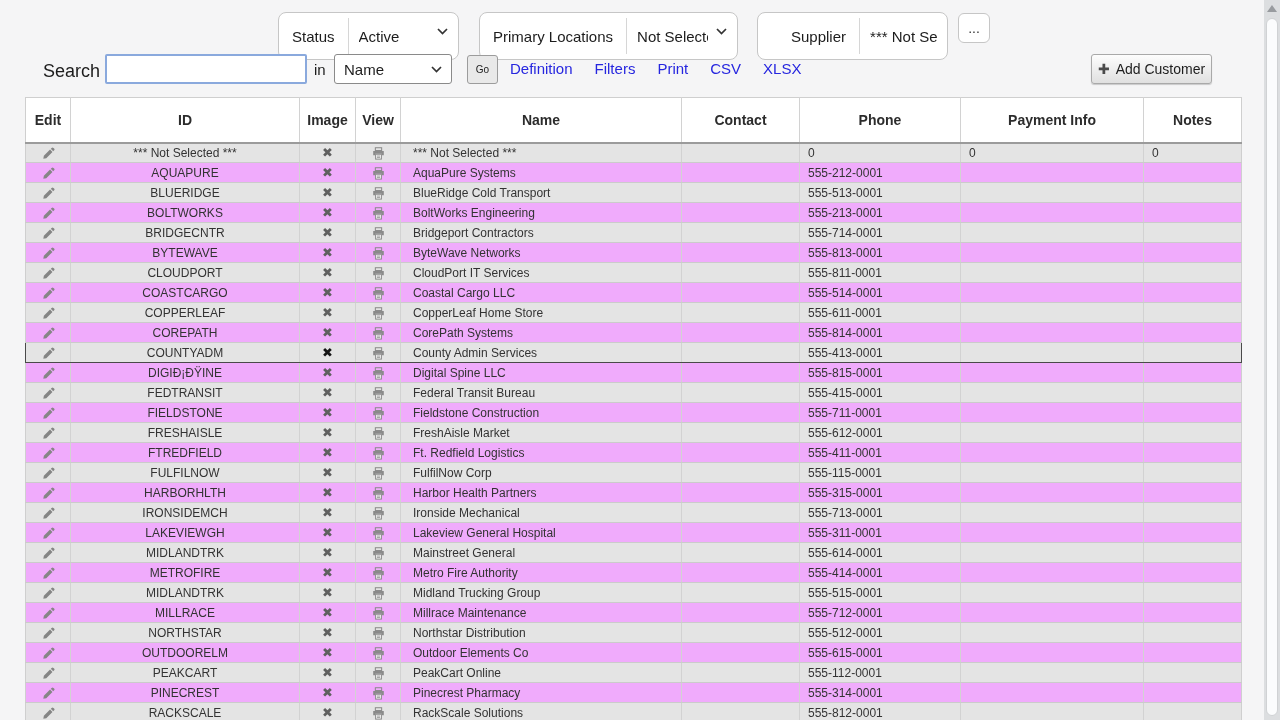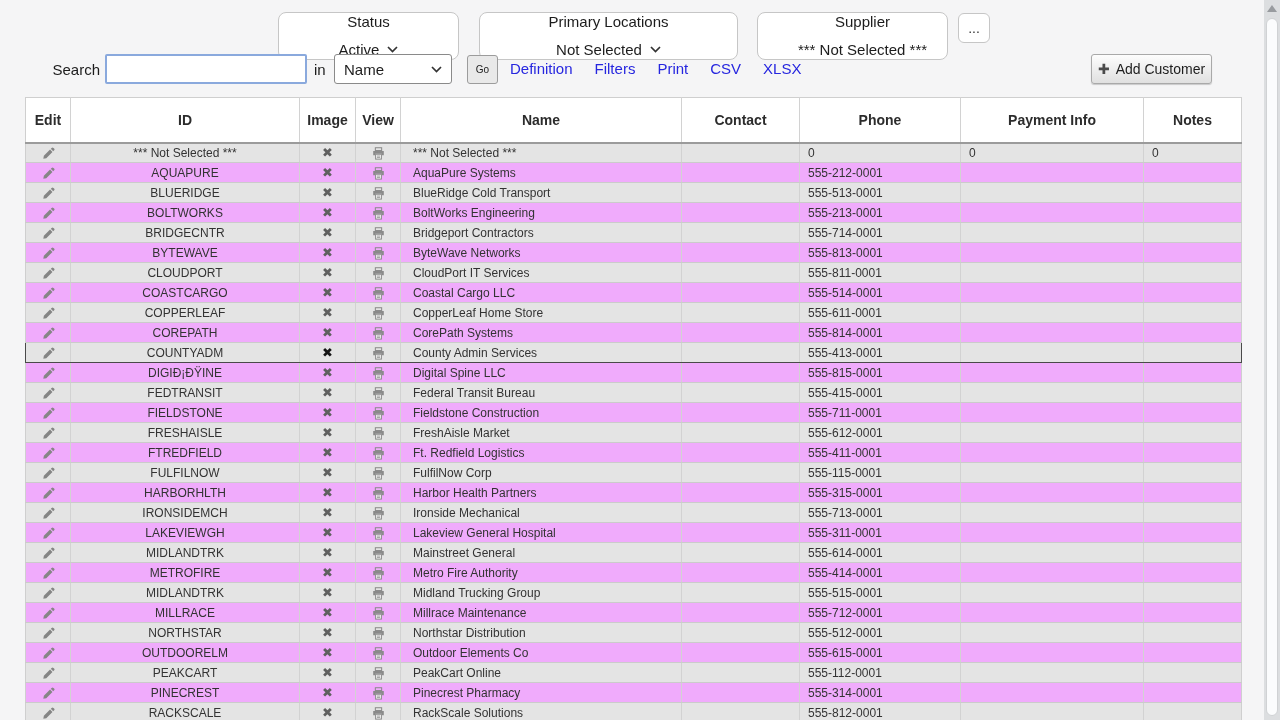--- a/index.html
+++ b/index.html
@@ -2,32 +2,32 @@
 <html><head>
 <meta charset="utf-8">
 <style>
   * { margin:0; padding:0; box-sizing:border-box; }
   html,body { width:1280px; height:720px; overflow:hidden; }
   body { font-family:"Liberation Sans","DejaVu Sans",sans-serif; background:#f5f5f6; position:relative; }
   .screen { position:absolute; inset:0; width:1280px; height:720px; overflow:hidden; }
 
   
   .fgroup { position:absolute; top:12px; height:48px; background:#fff; border:1px solid #c6c6c6;
-            border-radius:8px; display:flex; align-items:center; font-size:15px; color:#1c1c1c;flex-direction:column; }
+            border-radius:8px; display:flex; align-items:center; font-size:15px; color:#1c1c1c; }
   .flabel { padding:0 13px; white-space:nowrap; }
   .fsep   { width:1px; align-self:stretch; background:#d6d6d6; margin:5px 0; }
-  .fvalue { flex:1; display:flex; align-items:center; padding:0 10px; gap:8px; cursor:pointer; overflow:hidden; }
+  .fvalue { flex:1; display:flex; align-items:flex-start; padding:0 10px; gap:8px; cursor:pointer; overflow:hidden; }
   .fvalue .val { flex:1; white-space:nowrap; overflow:hidden; }
   .chev { flex:0 0 auto; }
   .more-btn { position:absolute; left:958px; top:13px; width:32px; height:30px; background:#fff;
               border:1px solid #c6c6c6; border-radius:6px; font-size:14px; color:#333;
               display:flex; align-items:center; justify-content:center; cursor:pointer; }
 
   
-  .search-label { position:absolute; left:30px; top:61px; width:70px; text-align:right; font-size:15px; color:#1c1c1c; }
+  .search-label { position:absolute; left:30px; top:61px; width:70px; text-align:right; font-size:18px; color:#1c1c1c; }
   .search-input { position:absolute; left:105px; top:54px; width:202px; height:30px; border:2px solid #8aa9dd;
                   border-radius:2px; font-size:14px; padding:0 6px; outline:none; background:#fff;
                   font-family:"Liberation Sans","DejaVu Sans",sans-serif; }
   .in-label { position:absolute; left:314px; top:61px; font-size:15px; color:#1c1c1c; }
   .name-select { position:absolute; left:334px; top:54px; width:118px; height:30px; background:#fff;
                  border:1px solid #8a8a8a; border-radius:3px; display:flex; align-items:center;
                  padding:0 9px; font-size:15px; color:#1c1c1c; cursor:pointer; }
   .name-select .val { flex:1; }
   .go-btn { position:absolute; left:467px; top:55px; width:31px; height:29px; background:#e9e9e9;
             border:1px solid #9c9c9c; border-radius:3px; font-size:10px; color:#222;

